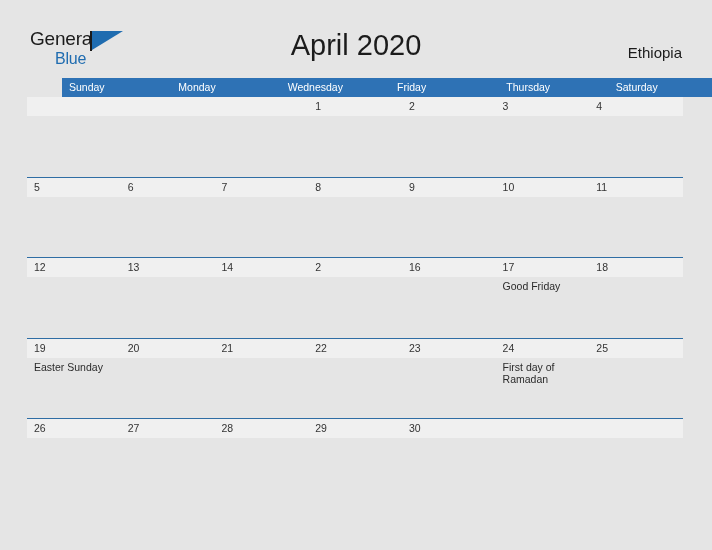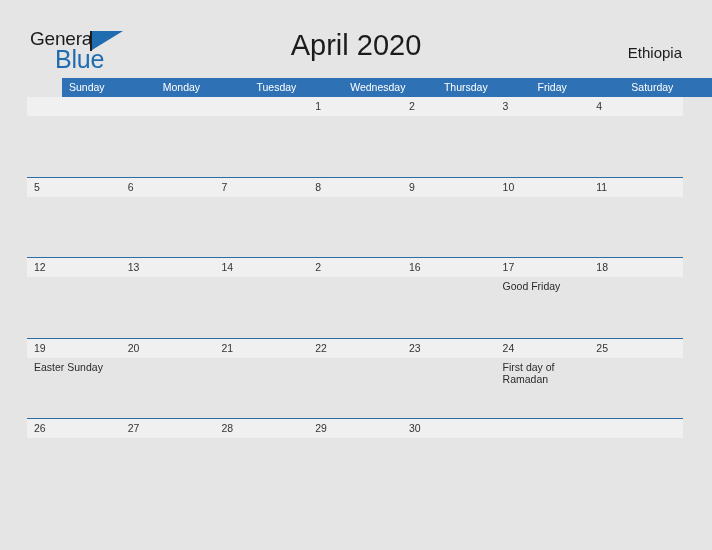--- a/index.html
+++ b/index.html
@@ -39,21 +39,21 @@
     left: 0; top: 0;
     font-size: 19px;
     line-height: 22px;
     color: #1b1b1b;
     letter-spacing: -0.2px;
     white-space: nowrap;
   }
   .logo-blue {
     position: absolute;
     left: 25px; top: 20px;
-    font-size: 25px;
+    font-size: 16px;
     line-height: 22px;
     color: #1f6cb0;
     letter-spacing: -0.2px;
     white-space: nowrap;
   }
   .logo-flag {
     position: absolute;
     left: 60px; top: 3px;
     width: 34px;
     height: 20px;
@@ -180,24 +180,23 @@
 
     <div class="month-title">April 2020</div>
 
     <div class="country">Ethiopia</div>
   </div>
 
   <div class="calendar">
     <div class="weekday-row">
         <div class="weekday-cell">Sunday</div>
         <div class="weekday-cell">Monday</div>
-        <div class="weekday-cell">Tuesday</div>
         <div class="weekday-cell">Wednesday</div>
+        <div class="weekday-cell">Friday</div>
         <div class="weekday-cell">Thursday</div>
-        <div class="weekday-cell">Friday</div>
         <div class="weekday-cell">Saturday</div>
       </div>
     <div id="weeks-container">
         <div class="week-row">
           <div class="week-band"></div>
           <div class="week-cells">
             <div class="day-cell empty">
               <div class="day-num"></div>
             </div>
             <div class="day-cell empty">

